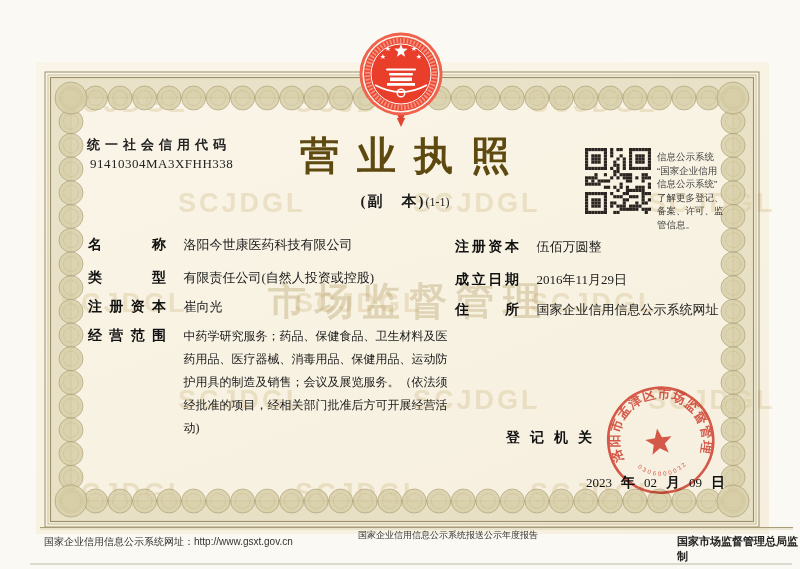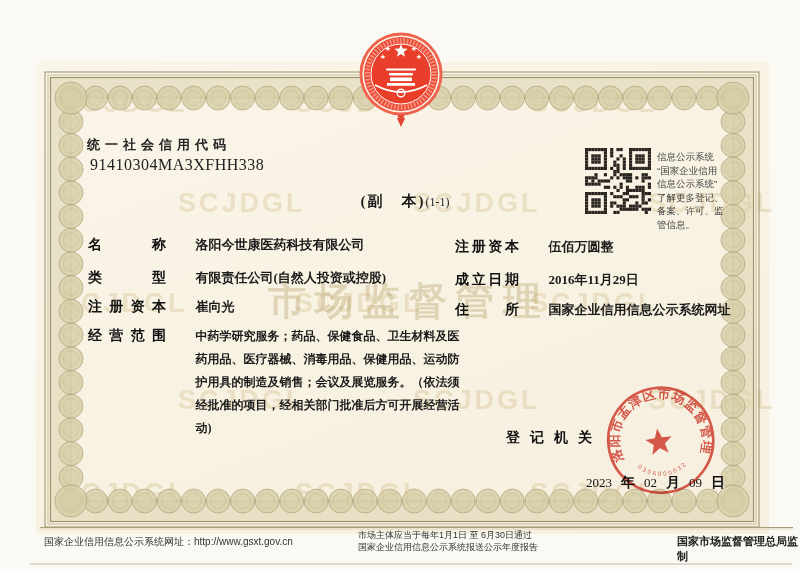--- a/index.html
+++ b/index.html
@@ -8,38 +8,38 @@
   .inner-paper{position:absolute;left:36px;top:62px;width:733px;height:472px;
     background:linear-gradient(160deg,#faf5e9 0%,#f8f2e2 55%,#f6efdf 100%);}
   .abs{position:absolute;}
   
   .wm{position:absolute;font-weight:bold;font-size:27px;letter-spacing:3px;
       color:rgba(205,185,130,0.33);font-family:"Liberation Sans",sans-serif;white-space:nowrap;}
   .wm-big{position:absolute;left:268px;top:276px;font-size:38px;letter-spacing:9px;font-weight:bold;
       color:rgba(176,152,95,0.34);font-family:"Liberation Serif",serif;white-space:nowrap;}
   
   .credit-label{position:absolute;left:87px;top:136px;font-size:13px;font-weight:bold;letter-spacing:5px;color:#222;}
-  .credit-code{position:absolute;left:90px;top:156px;font-size:16px;font-family:"Liberation Serif",serif;color:#222;letter-spacing:0.5px;}
+  .credit-code{position:absolute;left:90px;top:156px;font-size:13px;font-family:"Liberation Serif",serif;color:#222;letter-spacing:0.5px;}
   .doc-title{position:absolute;left:230px;top:129px;width:350px;text-align:center;
       font-size:39px;font-weight:bold;letter-spacing:18px;text-indent:18px;color:#5e4a10;
       font-family:"Liberation Serif",serif;}
   .doc-sub{position:absolute;left:280px;top:192px;width:250px;text-align:center;font-family:"Liberation Serif",serif;color:#1c1c1c;}
   .doc-sub .s1{font-size:15px;font-weight:bold;letter-spacing:2px;}
   .doc-sub .s2{font-size:12px;}
   
   .qr-box{position:absolute;left:585px;top:148px;width:66px;height:66px;}
   .qr-caption{position:absolute;left:657px;top:150px;width:92px;font-size:9.5px;line-height:13.5px;color:#3d3d3d;}
   
   .lrow{position:absolute;left:88px;white-space:nowrap;}
   .rrow{position:absolute;left:455px;white-space:nowrap;}
   .flabel{display:inline-block;font-size:14px;font-weight:bold;color:#111;
       text-align:justify;text-align-last:justify;vertical-align:top;}
   .lrow .flabel{width:78px;}
   .rrow .flabel{width:64px;}
-  .fvalue{font-family:"Liberation Serif",serif;font-size:13px;color:#1a1a1a;margin-left:25px;vertical-align:top;font-weight:bold;}
+  .fvalue{font-family:"Liberation Serif",serif;font-size:13px;color:#1a1a1a;margin-left:13px;vertical-align:top;}
   .scope-val{display:inline-block;width:264px;white-space:normal;font-size:12px;line-height:23px;
       text-align:justify;margin-top:-2px;}
   
   .reg-label{position:absolute;left:506px;top:429px;font-size:14px;font-weight:bold;color:#111;
       width:86px;text-align:justify;text-align-last:justify;}
   .date-row{position:absolute;left:586px;top:474px;font-size:13px;color:#111;white-space:nowrap;}
   .date-row .num{font-family:"Liberation Serif",serif;margin-top:48px;}
   .date-row .unit{font-weight:bold;font-size:14px;}
   .date-row span{margin-right:9px;}
   .seal-wrap{position:absolute;left:595px;top:382px;width:134px;height:120px;
@@ -300,20 +300,21 @@
       <rect x="32" y="43" width="24" height="2.6" rx="1"></rect>
       <rect x="33" y="47.5" width="22" height="3.6"></rect>
       <rect x="30" y="53" width="28" height="2.8"></rect>
     </g>
     <circle cx="44" cy="63" r="3.8" fill="none" stroke="#ffffff" stroke-width="1.4"></circle>
     <path d="M18,55 Q44,69 70,55" fill="none" stroke="#ffffff" stroke-width="1.8"></path>
   </svg>
 
   <div class="credit-label">统一社会信用代码</div>
   <div class="credit-code">91410304MA3XFHH338</div>
+  <div class="doc-title">营业执照</div>
   <div class="doc-sub">
     <span class="s1">(副　本)</span><span class="s2">(1-1)</span>
   </div>
 
   <div class="qr-box"><svg id="qr-svg" width="66" height="66" viewBox="0 0 63 63">
         <rect x="0" y="0" width="3" height="3" fill="#2a2420"></rect>
         <rect x="3" y="0" width="3" height="3" fill="#2a2420"></rect>
         <rect x="6" y="0" width="3" height="3" fill="#2a2420"></rect>
         <rect x="9" y="0" width="3" height="3" fill="#2a2420"></rect>
         <rect x="12" y="0" width="3" height="3" fill="#2a2420"></rect>
@@ -582,19 +583,18 @@
       </text>
       <text font-size="6" fill="#d8473a" letter-spacing="2.2">
         <textPath href="#seal-arc-b" startOffset="14%">0306000032</textPath>
       </text>
     </svg>
   </div>
 
   <div class="bottom-rule"></div>
   <div class="footer-left">国家企业信用信息公示系统网址：http://www.gsxt.gov.cn</div>
   <div class="footer-mid">
-    <div>市场主体应当于每年1月1日 至 6月30日通过</div>
     <div>国家企业信用信息公示系统报送公示年度报告</div>
   </div>
   <div class="footer-right">国家市场监督管理总局监制</div>
   <div class="paper-edge"></div>
 
 </div>
 
 </body></html>

